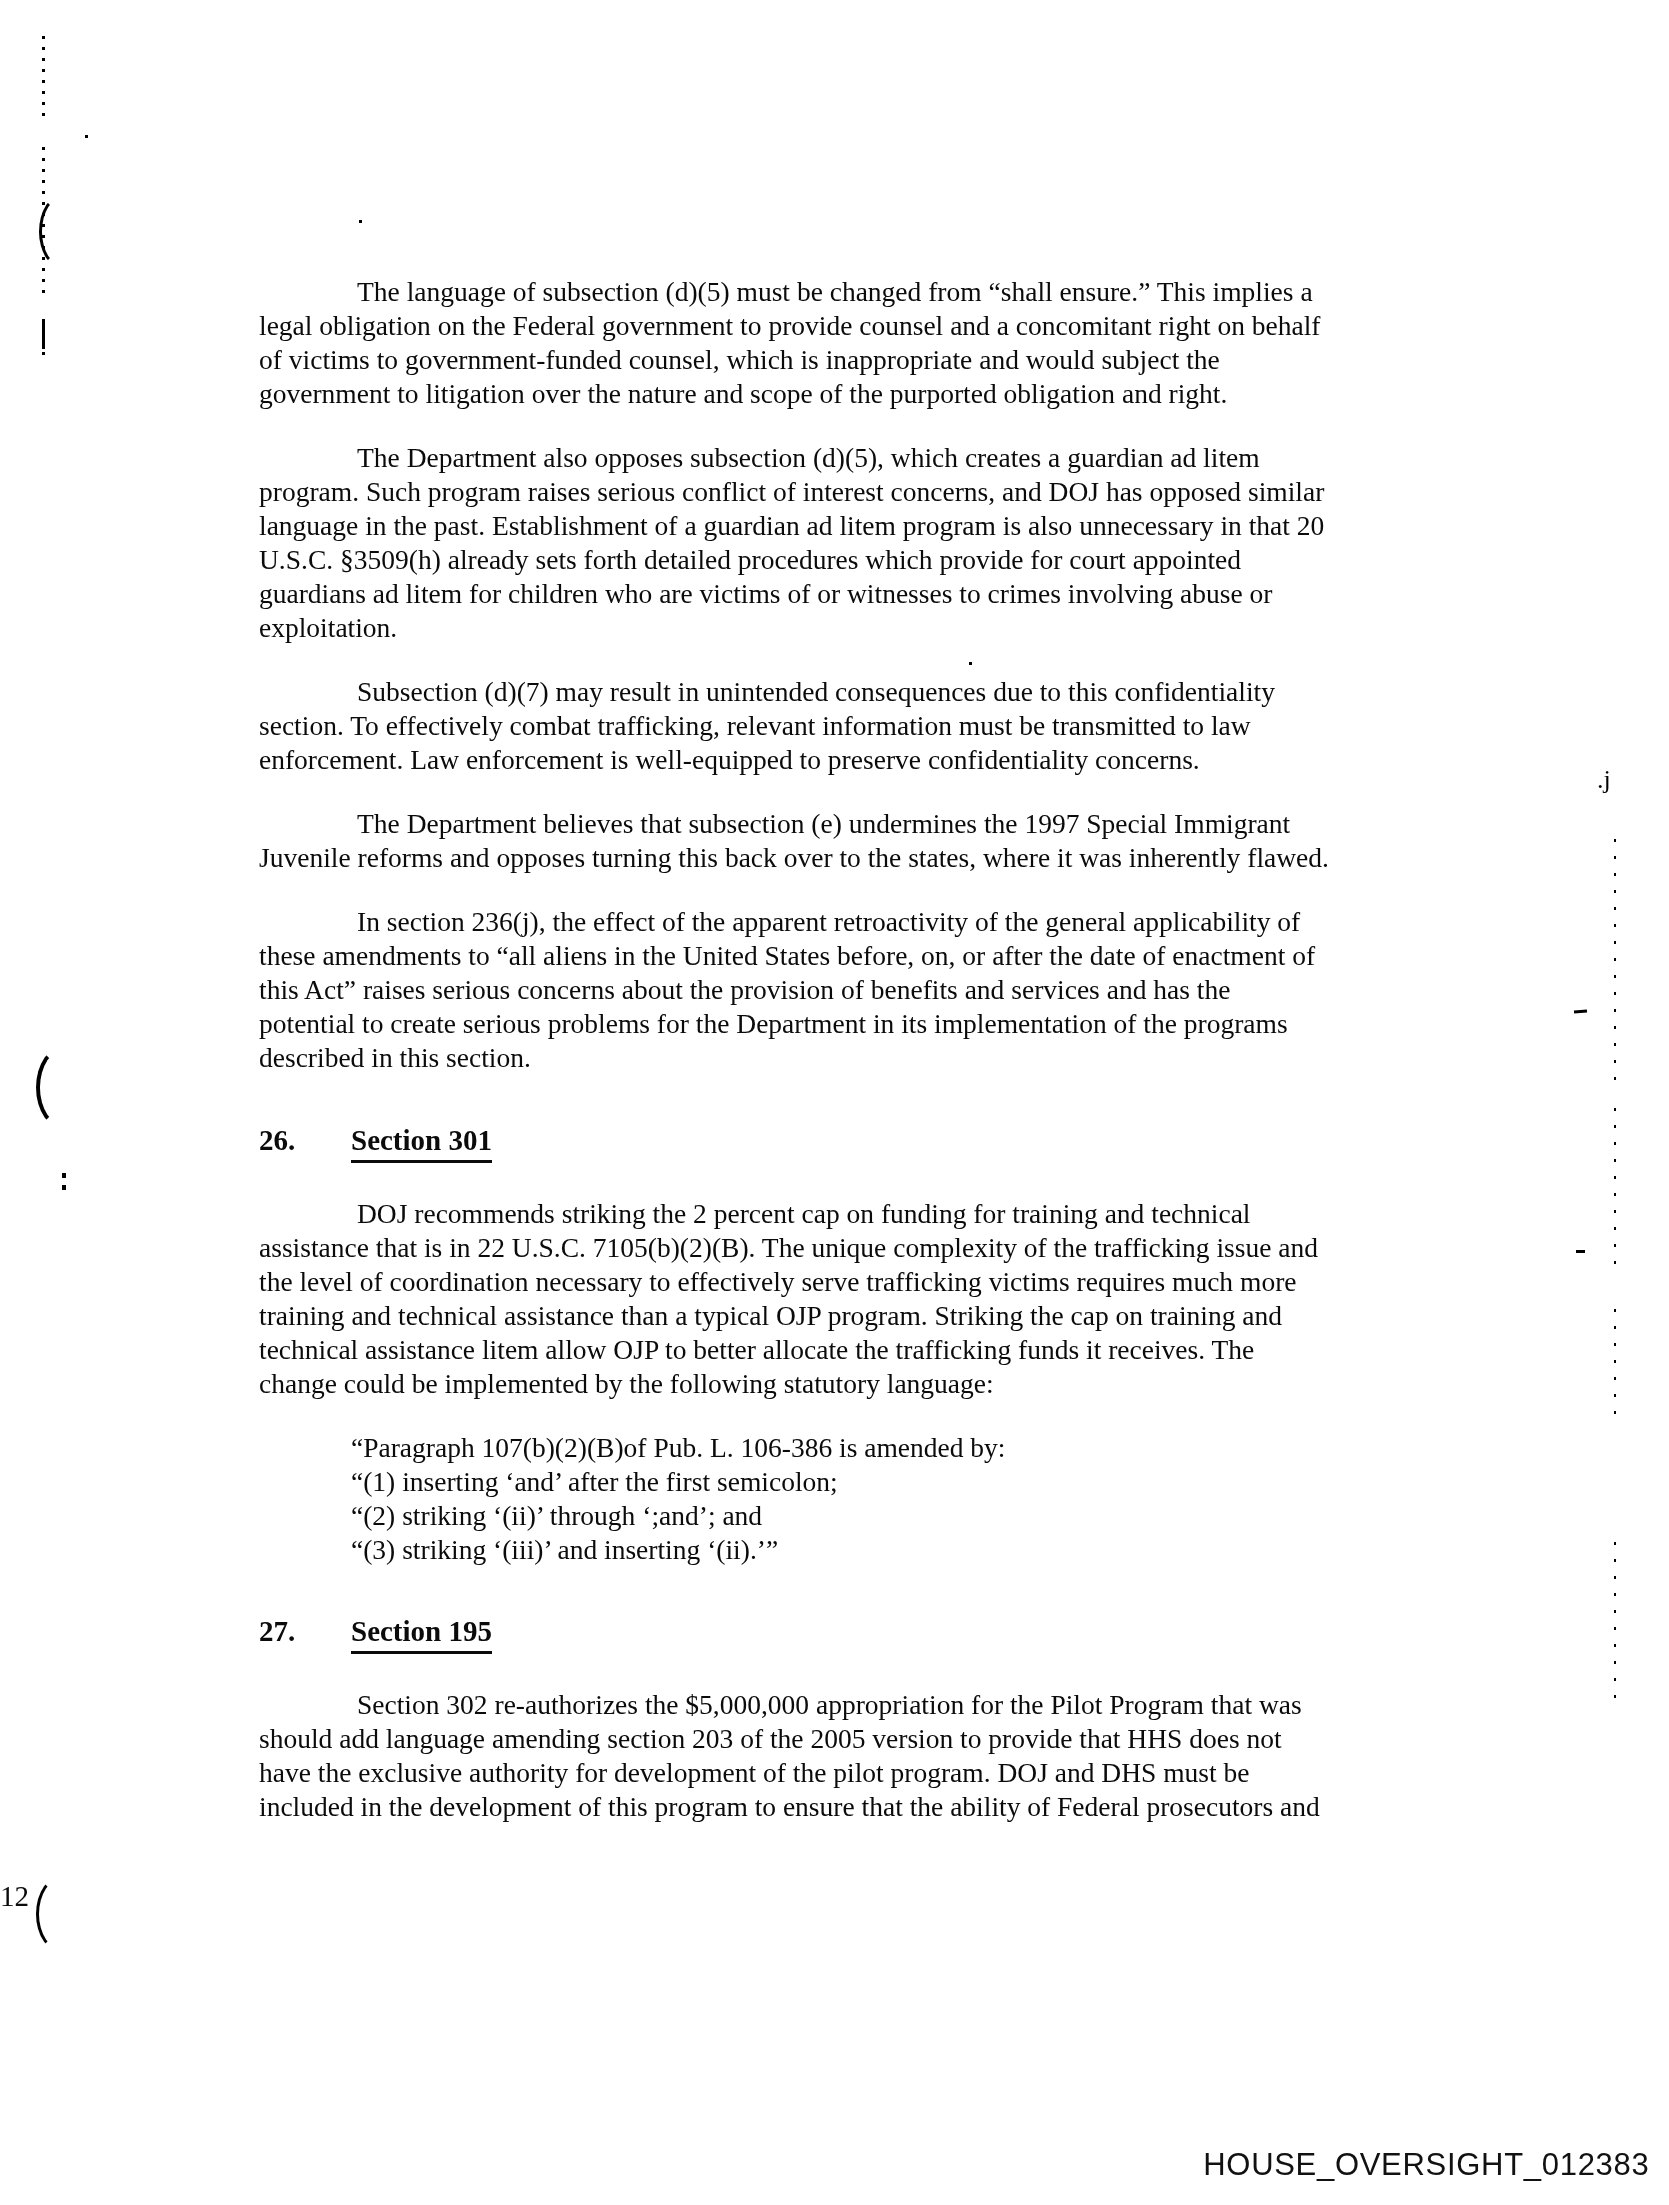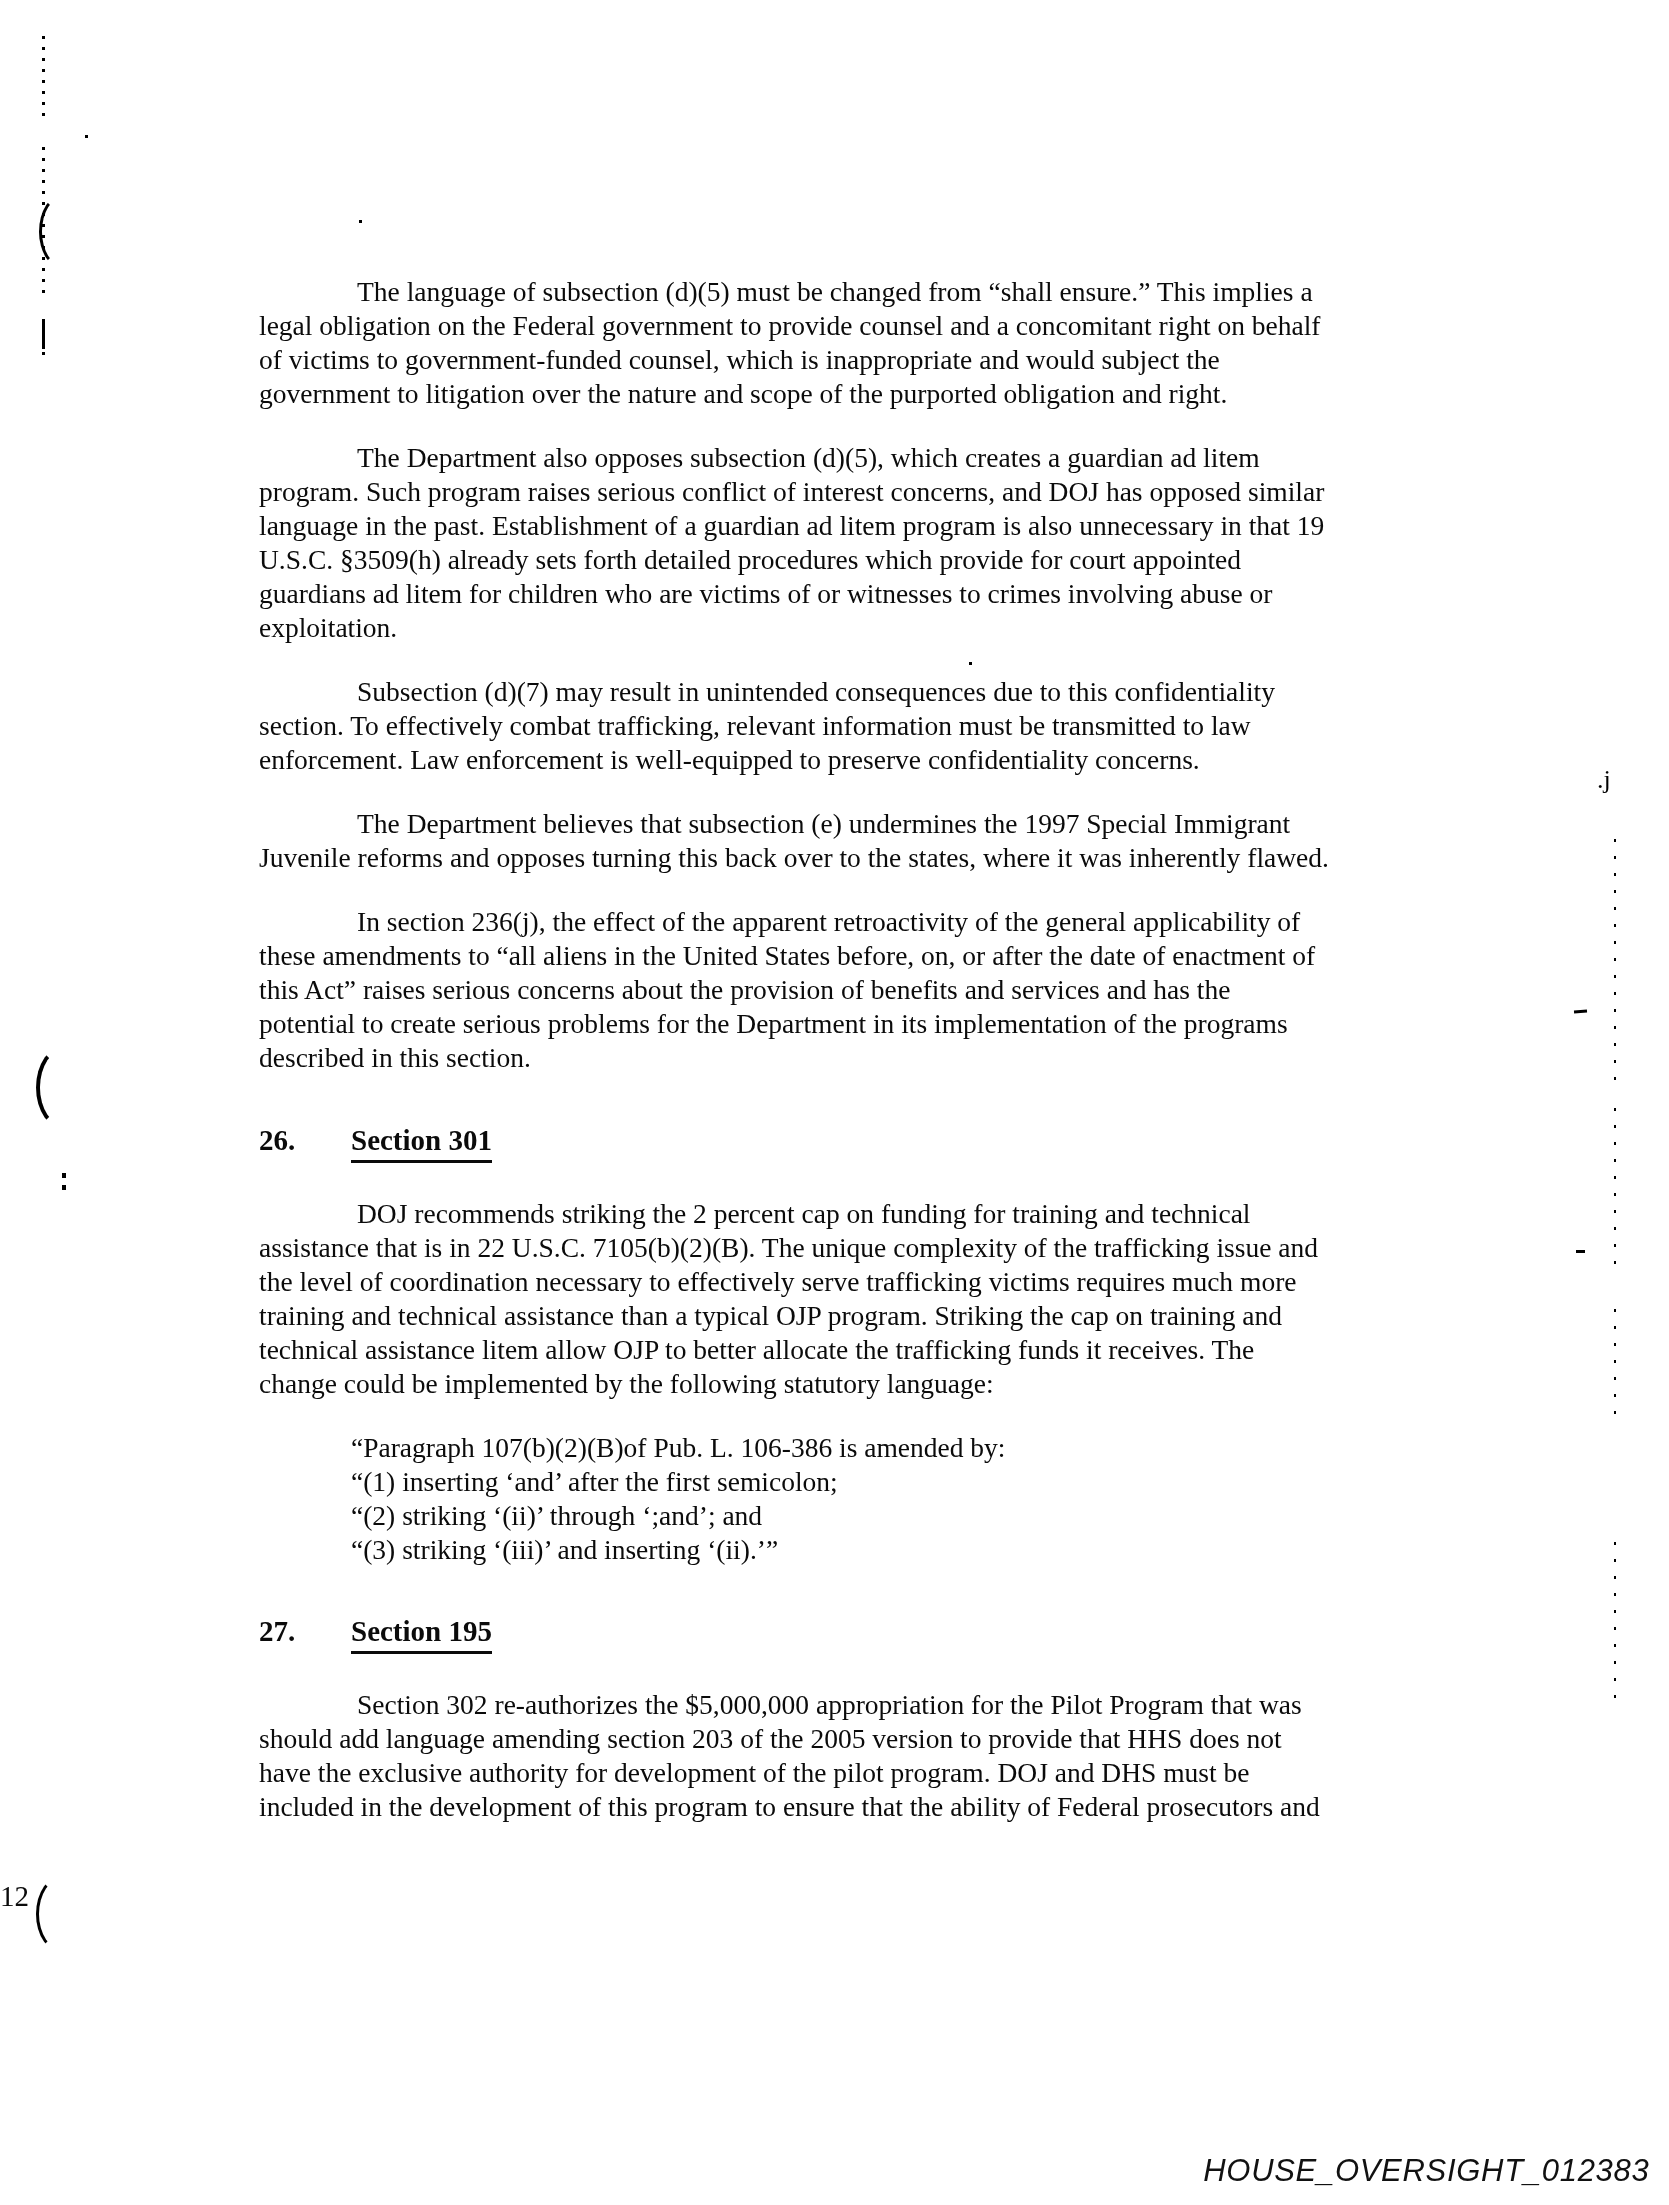--- a/index.html
+++ b/index.html
@@ -29,26 +29,25 @@
   .heading .hnum{display:inline-block;width:92px;}
   .heading .htitle{display:inline-block;border-bottom:3.3px solid #0b0b0b;padding-bottom:2.6px;margin-top:18px;}
   .page-number{
     position:absolute;
     top:1880px;left:0;width:1650px;
     text-align:left;
     font-size:29px;
   }
   .footer-stamp{
     position:absolute;
-    right:19.6px;bottom:16px;
+    right:19.6px;bottom:22px;
     font-family:"Liberation Sans", sans-serif;
     font-size:31px;
     letter-spacing:0.7px;
     color:#111111;
-    font-style:italic;
   }
   
   .vdots{position:absolute;width:2.6px;background-image:repeating-linear-gradient(to bottom,#000 0 3.3px,transparent 3.3px 11px);}
   .vdots.sparse{width:2px;background-image:repeating-linear-gradient(to bottom,#000 0 2.6px,transparent 2.6px 17px);}
   .vsolid{position:absolute;width:2.6px;background:#000;}
   .paren{position:absolute;border:3.9px solid transparent;border-left-color:#000;border-radius:50%;}
   .paren.p1{left:39px;top:194px;width:43px;height:69px;border-width:3.3px;}
   .paren.p2{left:36px;top:1045px;width:51px;height:77px;border-width:4.6px;}
   .paren.p3{left:36px;top:1875px;width:48px;height:72px;border-width:3.3px;}
   .dot{position:absolute;background:#000;}
@@ -87,21 +86,21 @@
   <div class="content" data-name="document-content">
       <div class="para" data-name="paragraph">
         <div class="line indent" data-name="text-line">The language of subsection (d)(5) must be changed from “shall ensure.”  This implies a</div>
         <div class="line" data-name="text-line">legal obligation on the Federal government to provide counsel and a concomitant right on behalf</div>
         <div class="line" data-name="text-line">of victims to government-funded counsel, which is inappropriate and would subject the</div>
         <div class="line" data-name="text-line">government to litigation over the nature and scope of the purported obligation and right.</div>
       </div>
       <div class="para" data-name="paragraph">
         <div class="line indent" data-name="text-line">The Department also opposes subsection (d)(5), which creates a guardian ad litem</div>
         <div class="line" data-name="text-line">program.  Such program raises serious conflict of interest concerns, and DOJ has opposed similar</div>
-        <div class="line" data-name="text-line">language in the past.  Establishment of a guardian ad litem program is also unnecessary in that 19</div>
+        <div class="line" data-name="text-line">language in the past.  Establishment of a guardian ad litem program is also unnecessary in that 20</div>
         <div class="line" data-name="text-line">U.S.C. §3509(h) already sets forth detailed procedures which provide for court appointed</div>
         <div class="line" data-name="text-line">guardians ad litem for children who are victims of or witnesses to crimes involving abuse or</div>
         <div class="line" data-name="text-line">exploitation.</div>
       </div>
       <div class="para" data-name="paragraph">
         <div class="line indent" data-name="text-line">Subsection (d)(7) may result in unintended consequences due to this confidentiality</div>
         <div class="line" data-name="text-line">section.  To effectively combat trafficking, relevant information must be transmitted to law</div>
         <div class="line" data-name="text-line">enforcement.  Law enforcement is well-equipped to preserve confidentiality concerns.</div>
       </div>
       <div class="para" data-name="paragraph">

